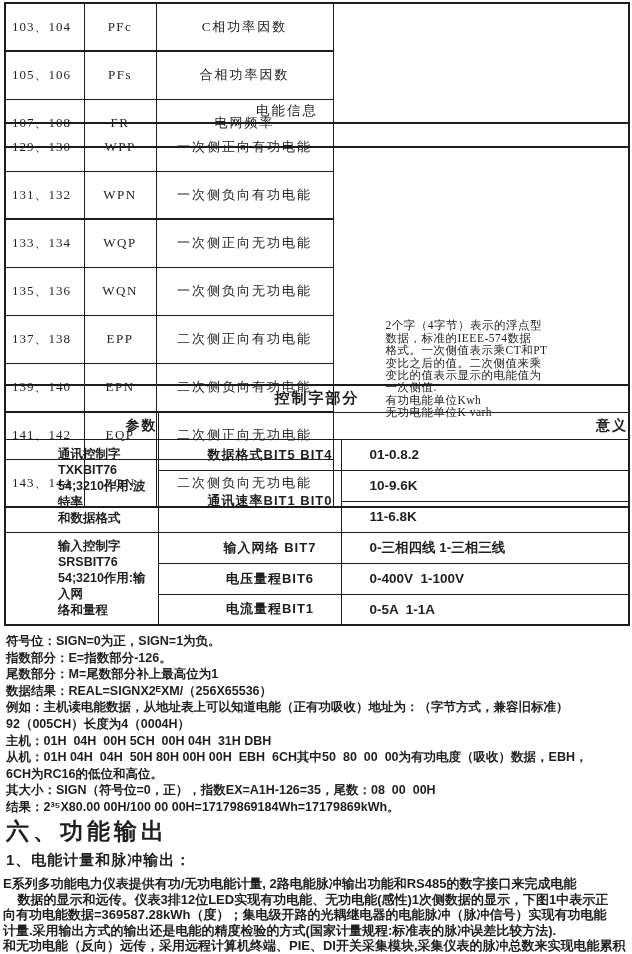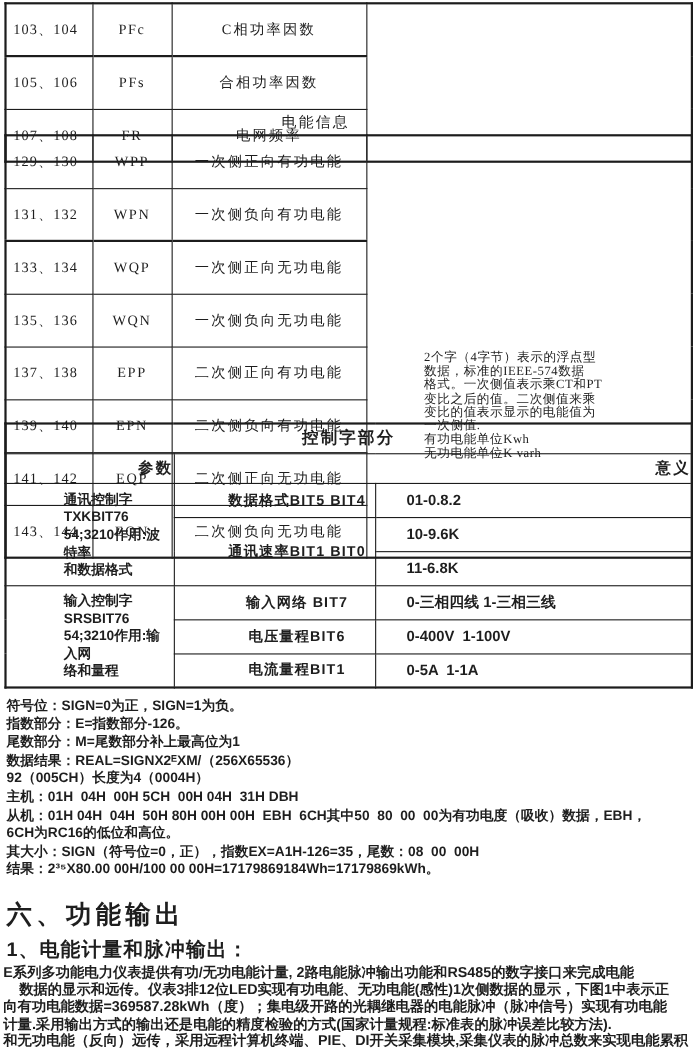--- a/index.html
+++ b/index.html
@@ -41,21 +41,21 @@
   table.ctl td.val { height:31px; padding-left:28px; font-size:13.5px; white-space:pre; }
 
   
   .sans { font-family:"Liberation Sans","DejaVu Sans",sans-serif; font-weight:700; }
   #formula-notes { position:absolute; left:6px; top:633px; width:622px;
                    font-size:12.5px; line-height:16.6px; }
   #formula-notes div { white-space:pre-wrap; }
 
   #section-heading { position:absolute; left:6px; top:816px; font-size:23px;
                      letter-spacing:4px; }
-  #subsection-heading { position:absolute; left:6px; top:851px; font-size:18px;
+  #subsection-heading { position:absolute; left:6px; top:851px; font-size:15px;
                         letter-spacing:1px; }
   #bottom-paragraph { position:absolute; left:3px; top:876px; width:628px;
                       font-size:13px; line-height:15.6px; }
   #bottom-paragraph div { white-space:pre-wrap; }
 </style>
 </head>
 <body>
 
 <table class="reg" id="reg-top">
   <colgroup>
@@ -195,20 +195,21 @@
     <td class="val">0-5A  1-1A</td>
   </tr>
 </tbody>
   </table>
 
 <div id="formula-notes" class="sans">
   <div>符号位：SIGN=0为正，SIGN=1为负。</div>
   <div>指数部分：E=指数部分-126。</div>
   <div>尾数部分：M=尾数部分补上最高位为1</div>
   <div>数据结果：REAL=SIGNX2ᴱXM/（256X65536）</div>
+  <div>例如：主机读电能数据，从地址表上可以知道电能（正有功吸收）地址为：（字节方式，兼容旧标准）</div>
   <div>92（005CH）长度为4（0004H）</div>
   <div>主机：01H  04H  00H 5CH  00H 04H  31H DBH</div>
   <div>从机：01H 04H  04H  50H 80H 00H 00H  EBH  6CH其中50  80  00  00为有功电度（吸收）数据，EBH，</div>
   <div>6CH为RC16的低位和高位。</div>
   <div>其大小：SIGN（符号位=0，正），指数EX=A1H-126=35，尾数：08  00  00H</div>
   <div>结果：2³⁵X80.00 00H/100 00 00H=17179869184Wh=17179869kWh。</div>
 </div>
 
 <div id="section-heading" class="sans">六、功能输出</div>
 <div id="subsection-heading" class="sans">1、电能计量和脉冲输出：</div>

